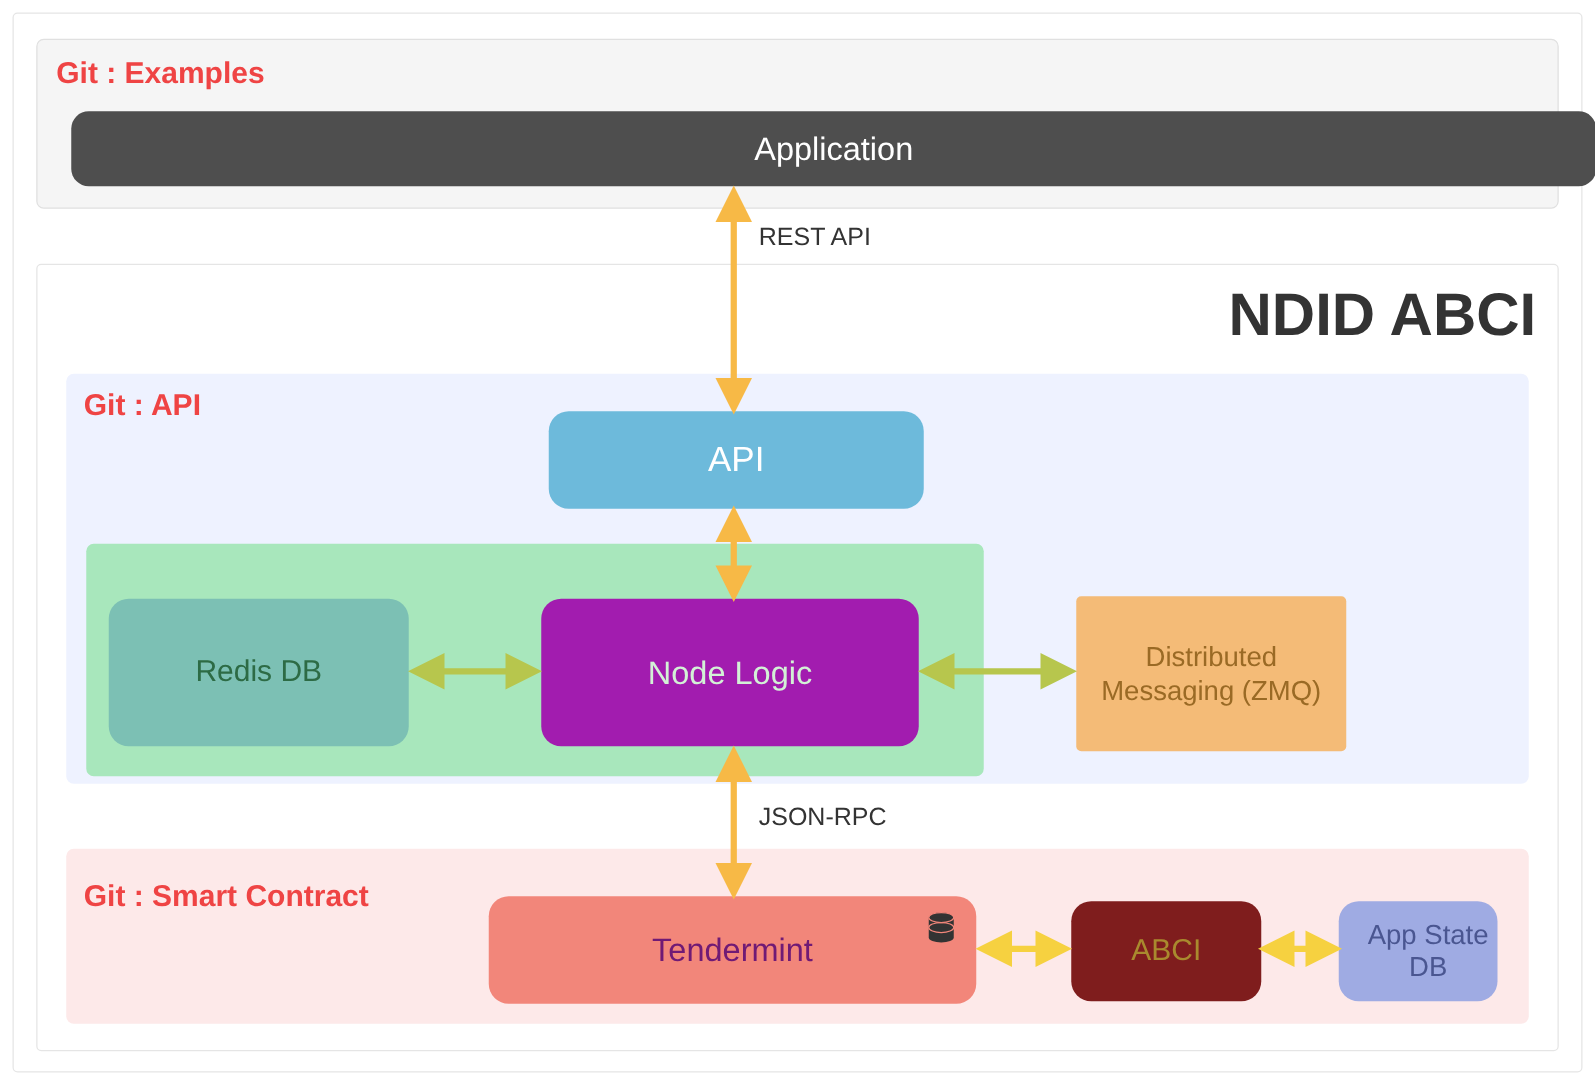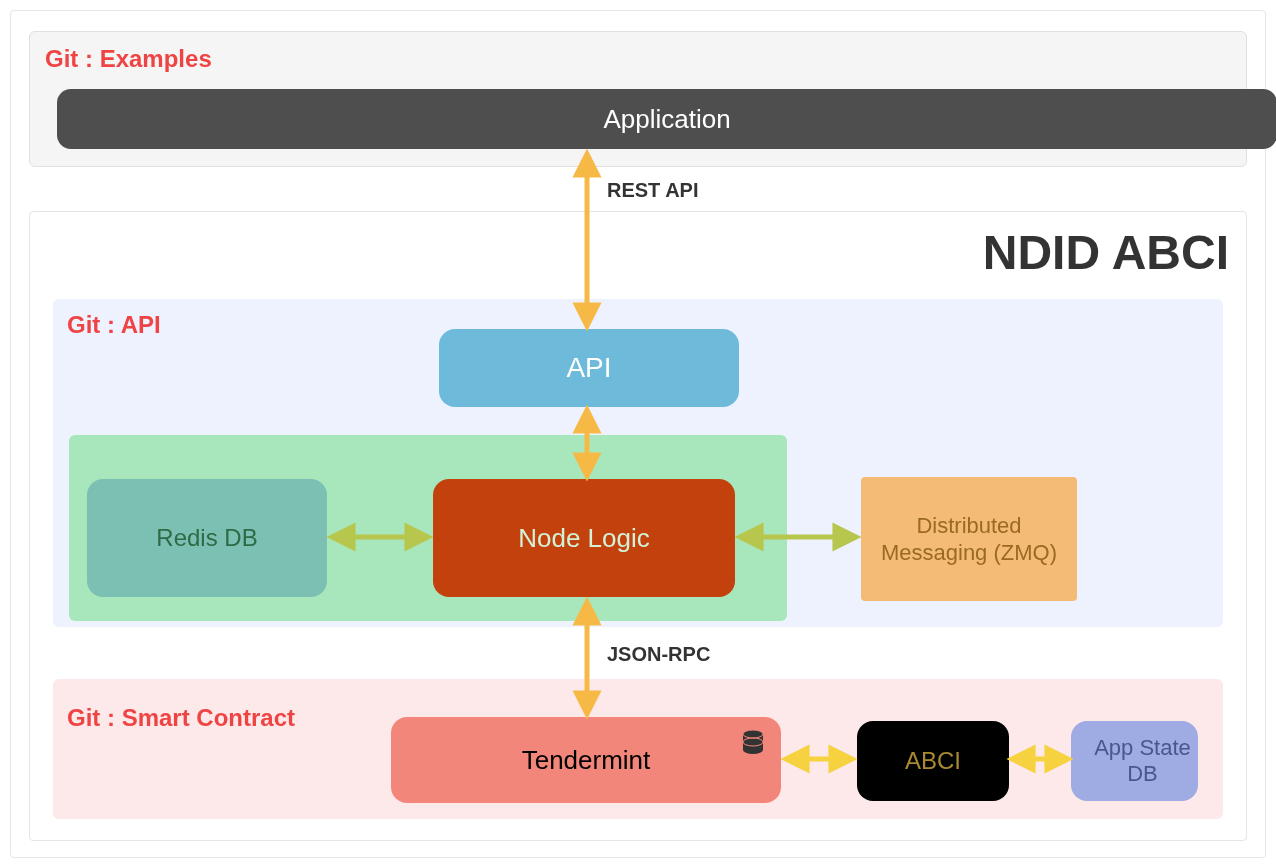--- a/index.html
+++ b/index.html
@@ -85,21 +85,21 @@
     left: 76px; top: 468px; width: 240px; height: 118px;
     background: #7cc0b4;
     border-radius: 16px;
     color: #2d6b45;
     display: flex; align-items: center; justify-content: center;
     font-size: 24px;
   }
 
   .nodelogic-box {
     left: 422px; top: 468px; width: 302px; height: 118px;
-    background: #c2410c;
+    background: #a21caf;
     border-radius: 16px;
     color: #d3f1d6;
     display: flex; align-items: center; justify-content: center;
     font-size: 26px;
   }
 
   .zmq-box {
     left: 850px; top: 466px; width: 216px; height: 124px;
     background: #f4bb77;
     border-radius: 4px;
@@ -113,46 +113,46 @@
     left: 42px; top: 668px; width: 1170px; height: 140px;
     background: #fde9e9;
     border-radius: 6px;
   }
   .sc-label { left: 56px; top: 693px; }
 
   .tendermint-box {
     left: 380px; top: 706px; width: 390px; height: 86px;
     background: #f2867a;
     border-radius: 16px;
-    color: #000000;
+    color: #701a75;
     display: flex; align-items: center; justify-content: center;
     font-size: 26px;
   }
 
   .abci-box {
     left: 846px; top: 710px; width: 152px; height: 80px;
-    background: #000000;
+    background: #7f1d1d;
     border-radius: 16px;
     color: #a98a2e;
     display: flex; align-items: center; justify-content: center;
     font-size: 24px;
   }
 
   .appstate-box {
     left: 1060px; top: 710px; width: 127px; height: 80px;
     background: #9fabe3;
     border-radius: 16px;
     color: #4a5691;
     display: flex; align-items: center; justify-content: center;
     font-size: 22px; text-align: center; line-height: 1.2; padding-left: 16px;
   }
 
   
   .conn-label {
-    font-size: 20px; font-weight: 700; color: #333333;
+    font-size: 20px; font-weight: 400; color: #333333;
   }
   .rest-lbl { left: 596px; top: 168px; }
   .jsonrpc-lbl { left: 596px; top: 632px; }
 
   
   .db-icon {
     position: absolute;
     right: 16px; top: 12px;
     color: #333333;
   }

